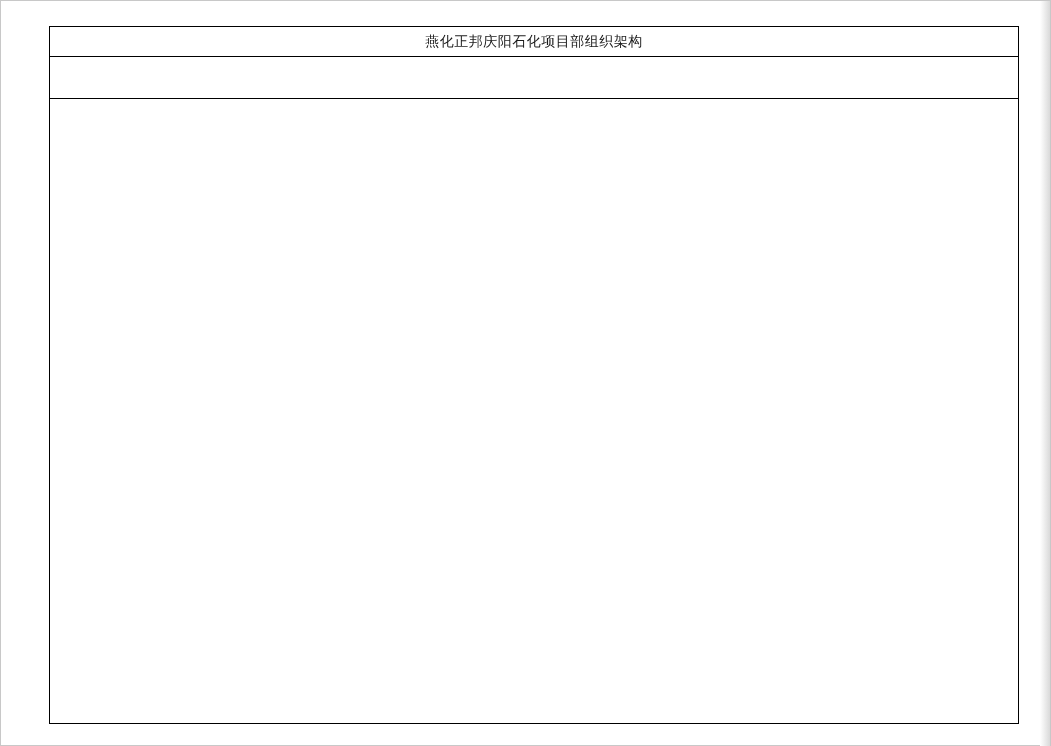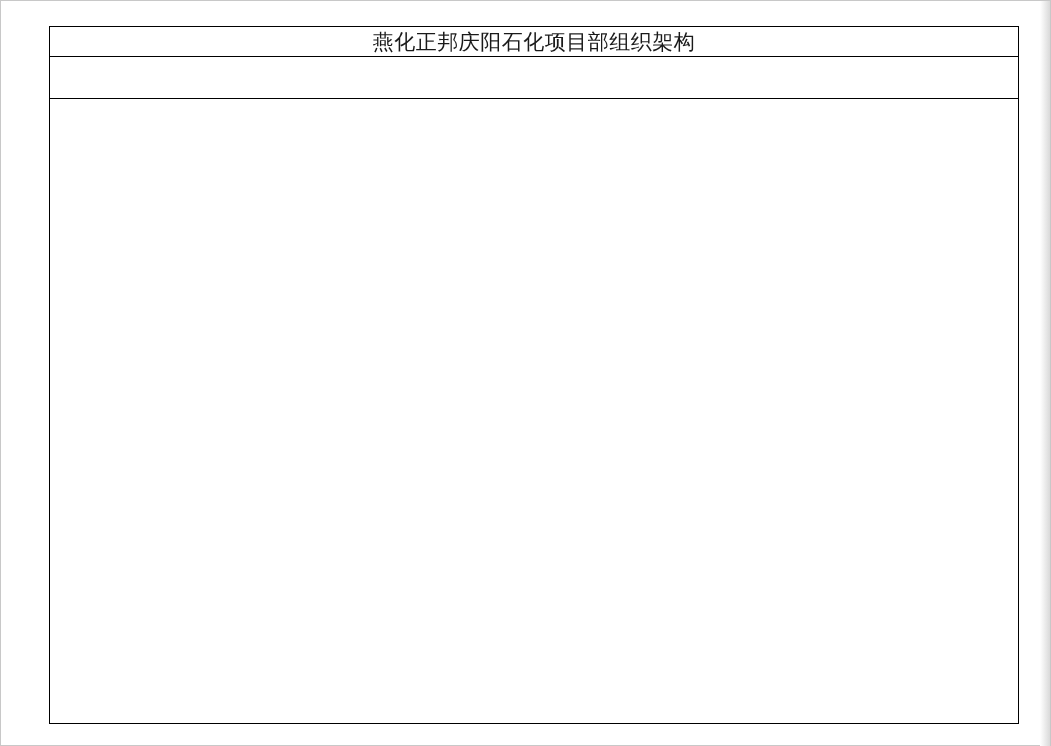--- a/index.html
+++ b/index.html
@@ -51,21 +51,21 @@
     left: 0; top: 0;
     width: 100%;
     height: 30px;
     box-sizing: border-box;
     border-bottom: 1.6px solid #000;
     display: flex;
     align-items: center;
     justify-content: center;
   }
   .title-text {
-    font-size: 21px;
+    font-size: 14px;
     color: #1a1a1a;
     letter-spacing: 0.5px;
   }
 
   .subtitle-row {
     position: absolute;
     left: 0; top: 30px;
     width: 100%;
     height: 42px;
     box-sizing: border-box;

